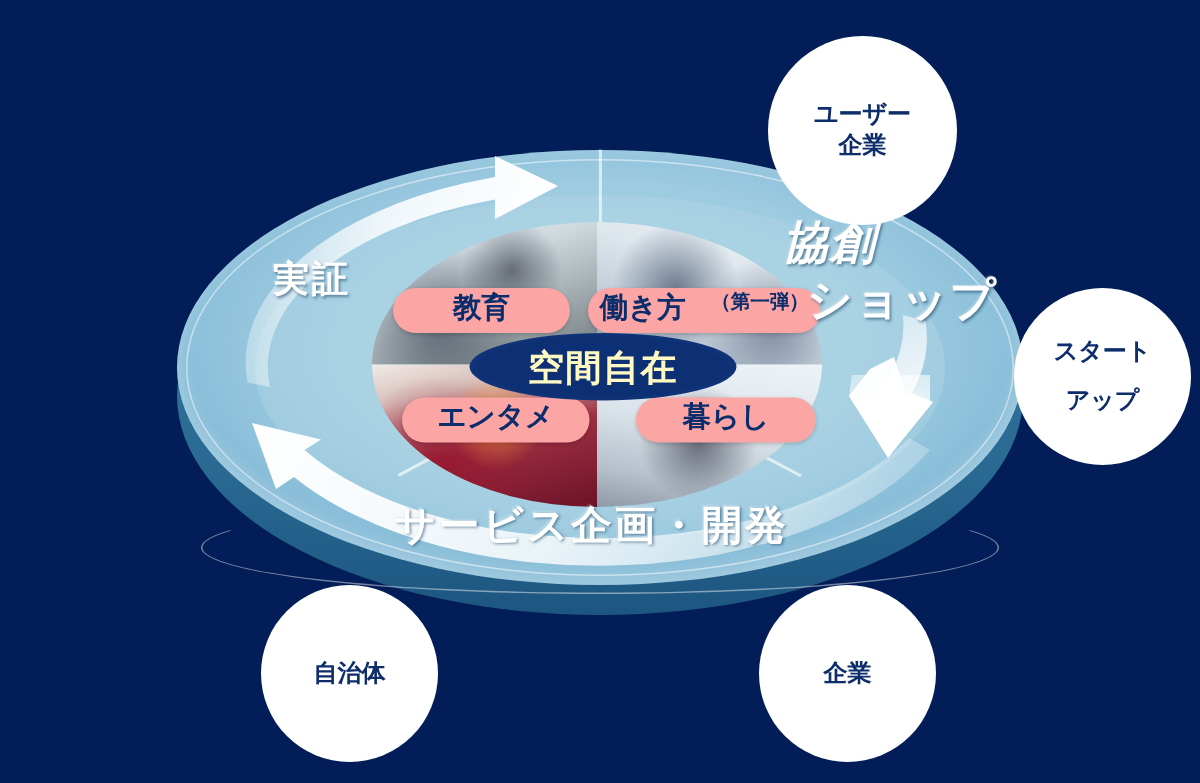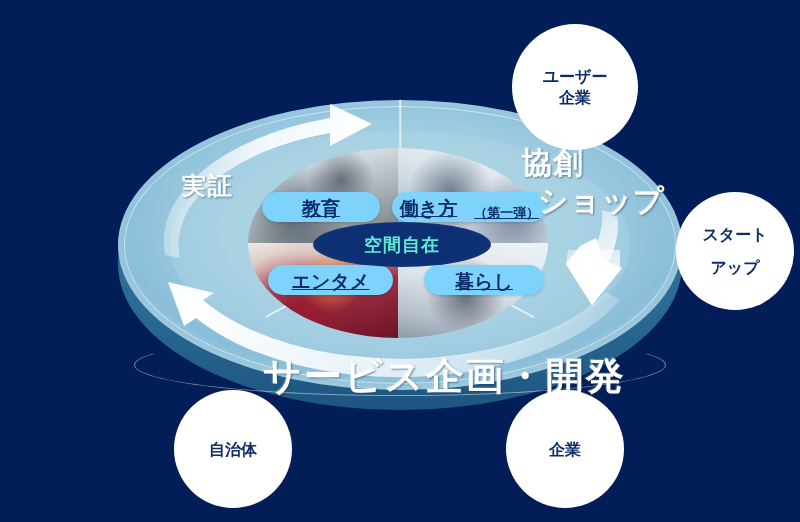--- a/index.html
+++ b/index.html
@@ -115,30 +115,29 @@
           radial-gradient(circle at 30% 75%, rgba(150,20,45,.8) 0%, rgba(150,20,45,0) 50%),
           linear-gradient(165deg,#f0eae6 0%,#d8c0bb 22%,#9c2f42 55%,#6d1228 100%); }
   .ph4 { left: 50%; top: 50%;
         background:
           radial-gradient(circle at 45% 55%, rgba(40,45,60,.62) 0%, rgba(40,45,60,0) 40%),
           linear-gradient(190deg,#eef3f7 0%,#dbe3ea 45%,#b6c0cb 78%,#8e99a6 100%); }
 
   
   .pill {
     position: absolute;
-    background: #7dd3fc;
+    background: #fca5a5;
     border-radius: 999px;
     color: #0b2d6b;
     font-weight: bold;
     display: flex;
-    align-items: flex-end;
+    align-items: flex-start;
     justify-content: center;
     white-space: nowrap;
     box-shadow: 0 1px 3px rgba(0,0,0,.18);
-    text-decoration: underline;
   }
   #pill-kyoiku   { left: 262px; top: 192px; width: 118px; height: 30px; font-size: 19px; }
   #pill-hatarki  { left: 392px; top: 192px; width: 155px; height: 30px; font-size: 19px; }
   #pill-entame   { left: 268px; top: 265px; width: 125px; height: 30px; font-size: 19px; }
   #pill-kurashi  { left: 424px; top: 265px; width: 120px; height: 30px; font-size: 19px; }
   .pill .sub { font-size: 13px; font-weight: bold; margin-left: 17px; }
 
   
   .core {
     position: absolute;
@@ -146,44 +145,44 @@
     width: 178px; height: 45px;
     border-radius: 50%;
     background: radial-gradient(ellipse at 50% 50%, #0d2f73 0%, #0d2f73 62%, #143a80 80%, rgba(20,58,128,.25) 100%);
     filter: blur(0.4px);
   }
   .core-label {
     position: absolute;
     left: 313px; top: 222px;
     width: 178px; height: 45px;
     display: flex; align-items: center; justify-content: center;
-    color: #5eead4;
-    font-size: 18px;
+    color: #fef9c3;
+    font-size: 24px;
     font-weight: bold;
     letter-spacing: 1px;
   }
 
   
   .ring-cap {
     position: absolute;
     color: #ffffff;
     font-weight: bold;
     text-shadow: 1px 1px 2px rgba(20,60,95,.55), -1px -1px 1px rgba(255,255,255,.25);
     white-space: nowrap;
   }
   #cap-jissho  { left: 182px; top: 170px; font-size: 24px; letter-spacing: 2px; }
-  #cap-service { left: 263px; top: 332px; font-size: 38px; letter-spacing: 2px; margin-top: 19px; }
+  #cap-service { left: 263px; top: 332px; font-size: 27px; letter-spacing: 2px; }
   #cap-kyoso {
     left: 518px; top: 144px;
     font-size: 30px;
     line-height: 38px;
     text-align: left;
     letter-spacing: 1px;
   }
-  #cap-kyoso .l1 { display:block; padding-left: 4px; }
+  #cap-kyoso .l1 { display:block; padding-left: 4px; font-style: italic; }
   #cap-kyoso .l2 { display:block; padding-left: 12px; }
   #cap-kyoso .l3 { display:block; padding-left: 20px; text-align: center; }
 
   
   .bubble {
     position: absolute;
     border-radius: 50%;
     background: radial-gradient(circle at 42% 34%, #ffffff 0%, #ffffff 72%, #f4f7fb 100%);
     color: #0d2d6b;
     display: flex;

